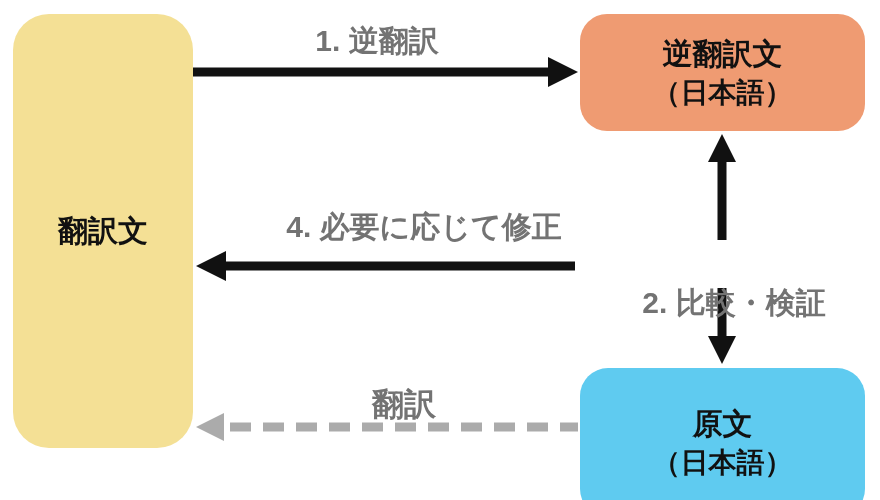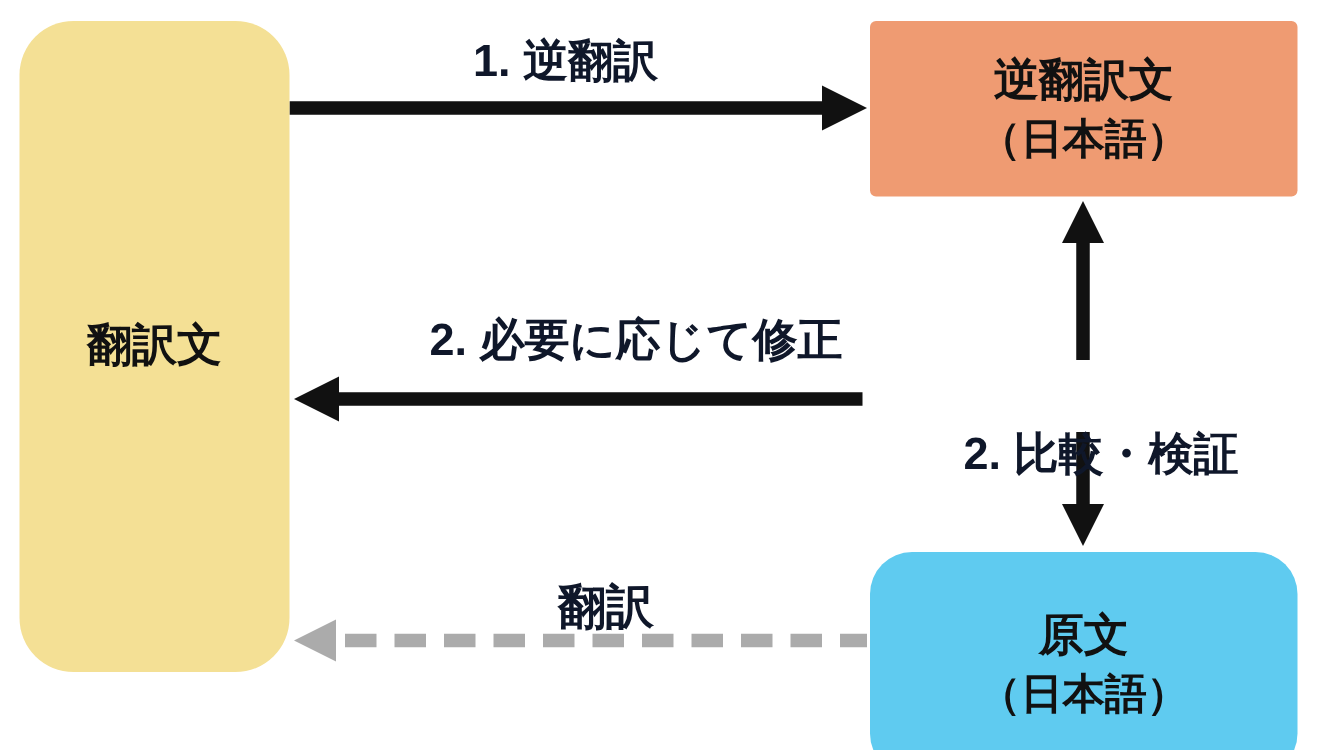--- a/index.html
+++ b/index.html
@@ -10,25 +10,25 @@
   .canvas{position:relative;width:880px;height:500px;background:#ffffff;}
   .arrow-layer{position:absolute;left:0;top:0;width:880px;height:500px;}
   .node{
     position:absolute;display:flex;flex-direction:column;
     align-items:center;justify-content:center;
     color:#111111;font-weight:bold;text-align:center;
   }
   .node .label{font-size:30px;line-height:1.25;}
   .node .sublabel{font-size:28px;line-height:1.25;margin-top:2px;}
   .node-translated{left:13px;top:14px;width:180px;height:434px;border-radius:36px;background:#F4E095;}
-  .node-back-translation{left:580px;top:14px;width:285px;height:117px;border-radius:4px;background:#EF9B72;}
+  .node-back-translation{left:580px;top:14px;width:285px;height:117px;border-radius:27px;background:#EF9B72;}
   .node-source{left:580px;top:368px;width:285px;height:149px;border-radius:28px;background:#5FCBF0;}
   .edge-label{
     position:absolute;transform:translate(-50%,-50%);
-    color:#0f172a;font-weight:bold;font-size:30px;white-space:nowrap;
+    color:#737373;font-weight:bold;font-size:30px;white-space:nowrap;
   }
   .edge-label-1{left:377px;top:41px;}
   .edge-label-2{left:734px;top:263px;margin-top:40px;}
   .edge-label-3{left:424px;top:227px;}
   .edge-label-translate{left:404px;top:405px;font-size:32px;}
 </style>
 </head>
 <body>
 
 <div class="canvas">
@@ -70,16 +70,16 @@
     <div class="sublabel">（日本語）</div>
   </div>
 
   <div class="node node-source">
     <div class="label">原文</div>
     <div class="sublabel">（日本語）</div>
   </div>
 
   <div class="edge-label edge-label-1">1. 逆翻訳</div>
   <div class="edge-label edge-label-2">2. 比較・検証</div>
-  <div class="edge-label edge-label-3">2. 必要に応じて修正</div>
+  <div class="edge-label edge-label-3">4. 必要に応じて修正</div>
   <div class="edge-label edge-label-translate">翻訳</div>
 
 </div>
 
 </body></html>

